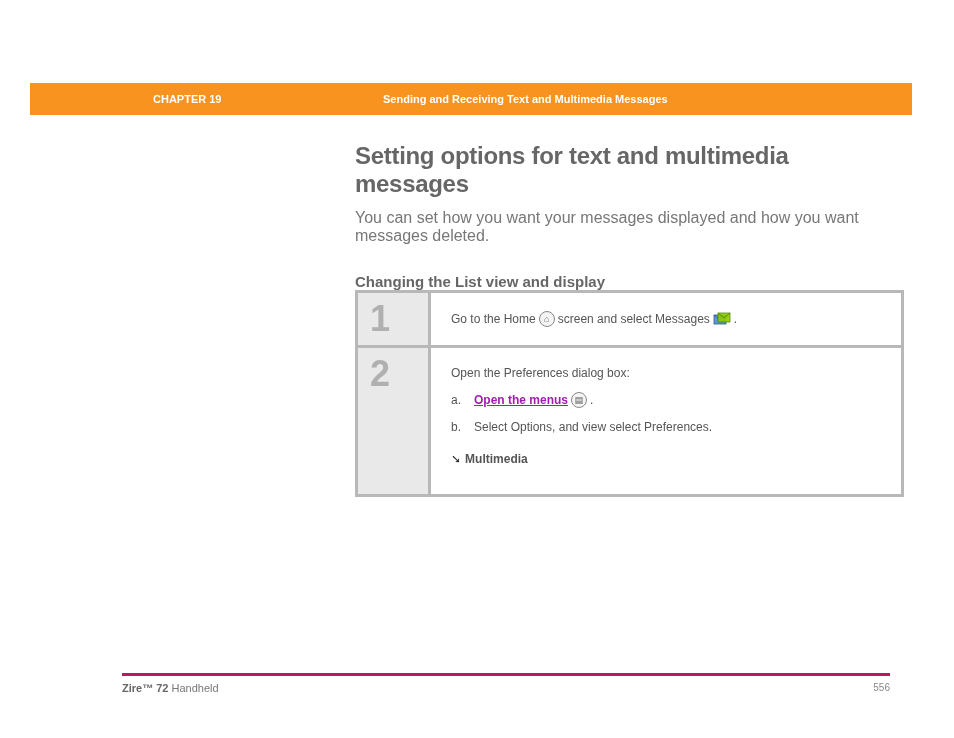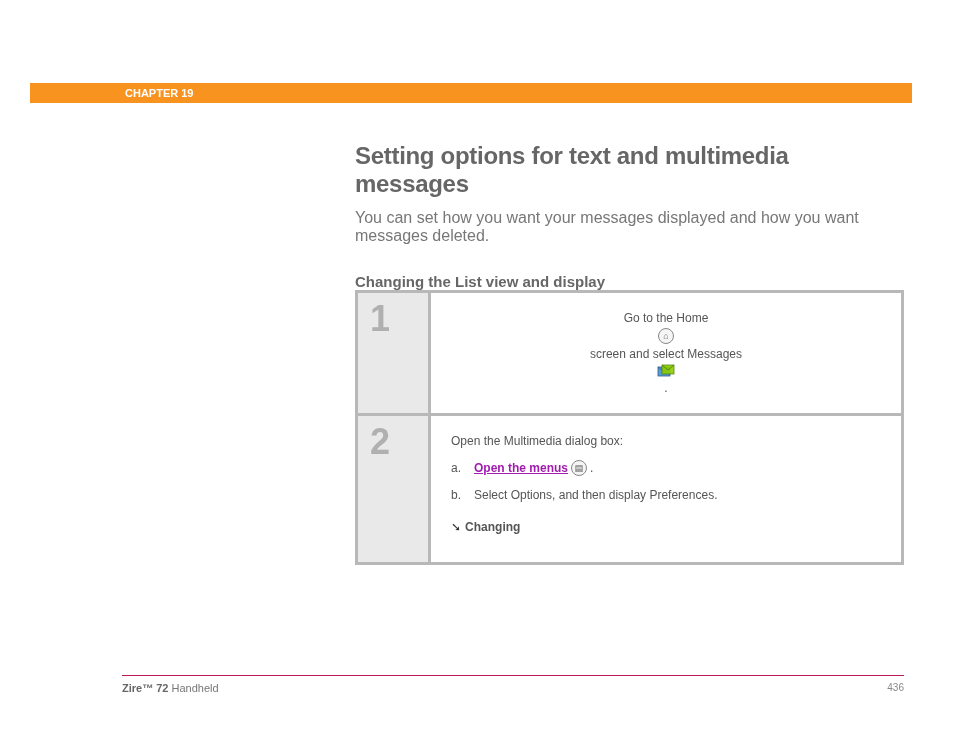--- a/index.html
+++ b/index.html
@@ -8,27 +8,28 @@
       background: #fff;
       width: 954px;
       height: 738px;
       position: relative;
     }
     .header-bar {
       position: absolute;
       top: 83px;
       left: 30px;
       right: 42px;
-      height: 20px;
+      height: 32px;
       background: #f7931e;
       display: flex;
       align-items: center;
       color: #fff;
       font-size: 11px;
       font-weight: bold;
+      padding-left: 28px;
     }
     .chapter-label {
       margin-left: 95px;
       width: 230px;
     }
     .chapter-title {
       flex: 1;
     }
     .content {
       position: absolute;
@@ -88,21 +89,20 @@
       margin-left: 3px;
     }
     .step-content-cell.tall {
       padding-bottom: 28px;
     }
     .step-line {
       display: flex;
       align-items: center;
       flex-wrap: wrap;
       gap: 3px;
-      flex-direction: column;
     }
     .step2-intro { margin-bottom: 12px; }
     .substep {
       display: flex;
       margin-bottom: 12px;
       align-items: center;
       gap: 3px;
     }
     .substep-letter {
       margin-right: 6px;
@@ -152,36 +152,37 @@
       width: 18px;
       height: 14px;
       position: relative;
       vertical-align: middle;
     }
     .icon-messages svg { display: block; }
     .footer {
       position: absolute;
       bottom: 44px;
       left: 122px;
-      right: 50px;
-      border-top: 1px solid #be185d;
+      right: 64px;
+      border-top: 3px solid #be185d;
       padding-top: 6px;
       display: flex;
       justify-content: space-between;
       font-size: 11px;
       color: #777;
     }
     .footer-left b { color: #666; }
     .footer-right { color: #888; font-size: 10px; }
   </style>
 </head>
 <body>
 
 <div class="header-bar">
   <div class="chapter-label">CHAPTER 19</div>
+  <div class="chapter-title">Sending and Receiving Text and Multimedia Messages</div>
 </div>
 
 <div class="content">
   <h1 class="section-title">Setting options for text and multimedia messages</h1>
   <p class="section-subtitle">You can set how you want your messages displayed and how you want messages deleted.</p>
   <h2 class="subsection-title">Changing the List view and display</h2>
 
   <div class="steps-container">
 
     <div class="step-row">
@@ -206,42 +207,42 @@
           <span>.</span>
         </div>
       </div>
     </div>
 
     <div class="step-row">
       <div class="step-number-cell">
         <span class="step-number">2</span>
       </div>
       <div class="step-content-cell tall">
-        <p class="step2-intro">Open the Multimedia dialog box:</p>
+        <p class="step2-intro">Open the Preferences dialog box:</p>
         <div class="substep">
           <span class="substep-letter">a.</span>
           <span class="link-underline">Open the menus</span>
           <span class="icon-circle">
             <span class="icon-menu-inner">▤</span>
           </span>
           <span>.</span>
         </div>
         <div class="substep">
           <span class="substep-letter">b.</span>
-          <span>Select Options, and then display Preferences.</span>
+          <span>Select Options, and view select Preferences.</span>
         </div>
         <div class="continued-row">
           <span class="continued-arrow">➘</span>
-          <span class="continued-text">Changing</span>
+          <span class="continued-text">Multimedia</span>
         </div>
       </div>
     </div>
 
   </div>
 </div>
 
 <div class="footer">
   <div class="footer-left">
     <b>Zire™ 72</b>
     <span>Handheld</span>
   </div>
-  <div class="footer-right">436</div>
+  <div class="footer-right">556</div>
 </div>
 
 </body></html>

